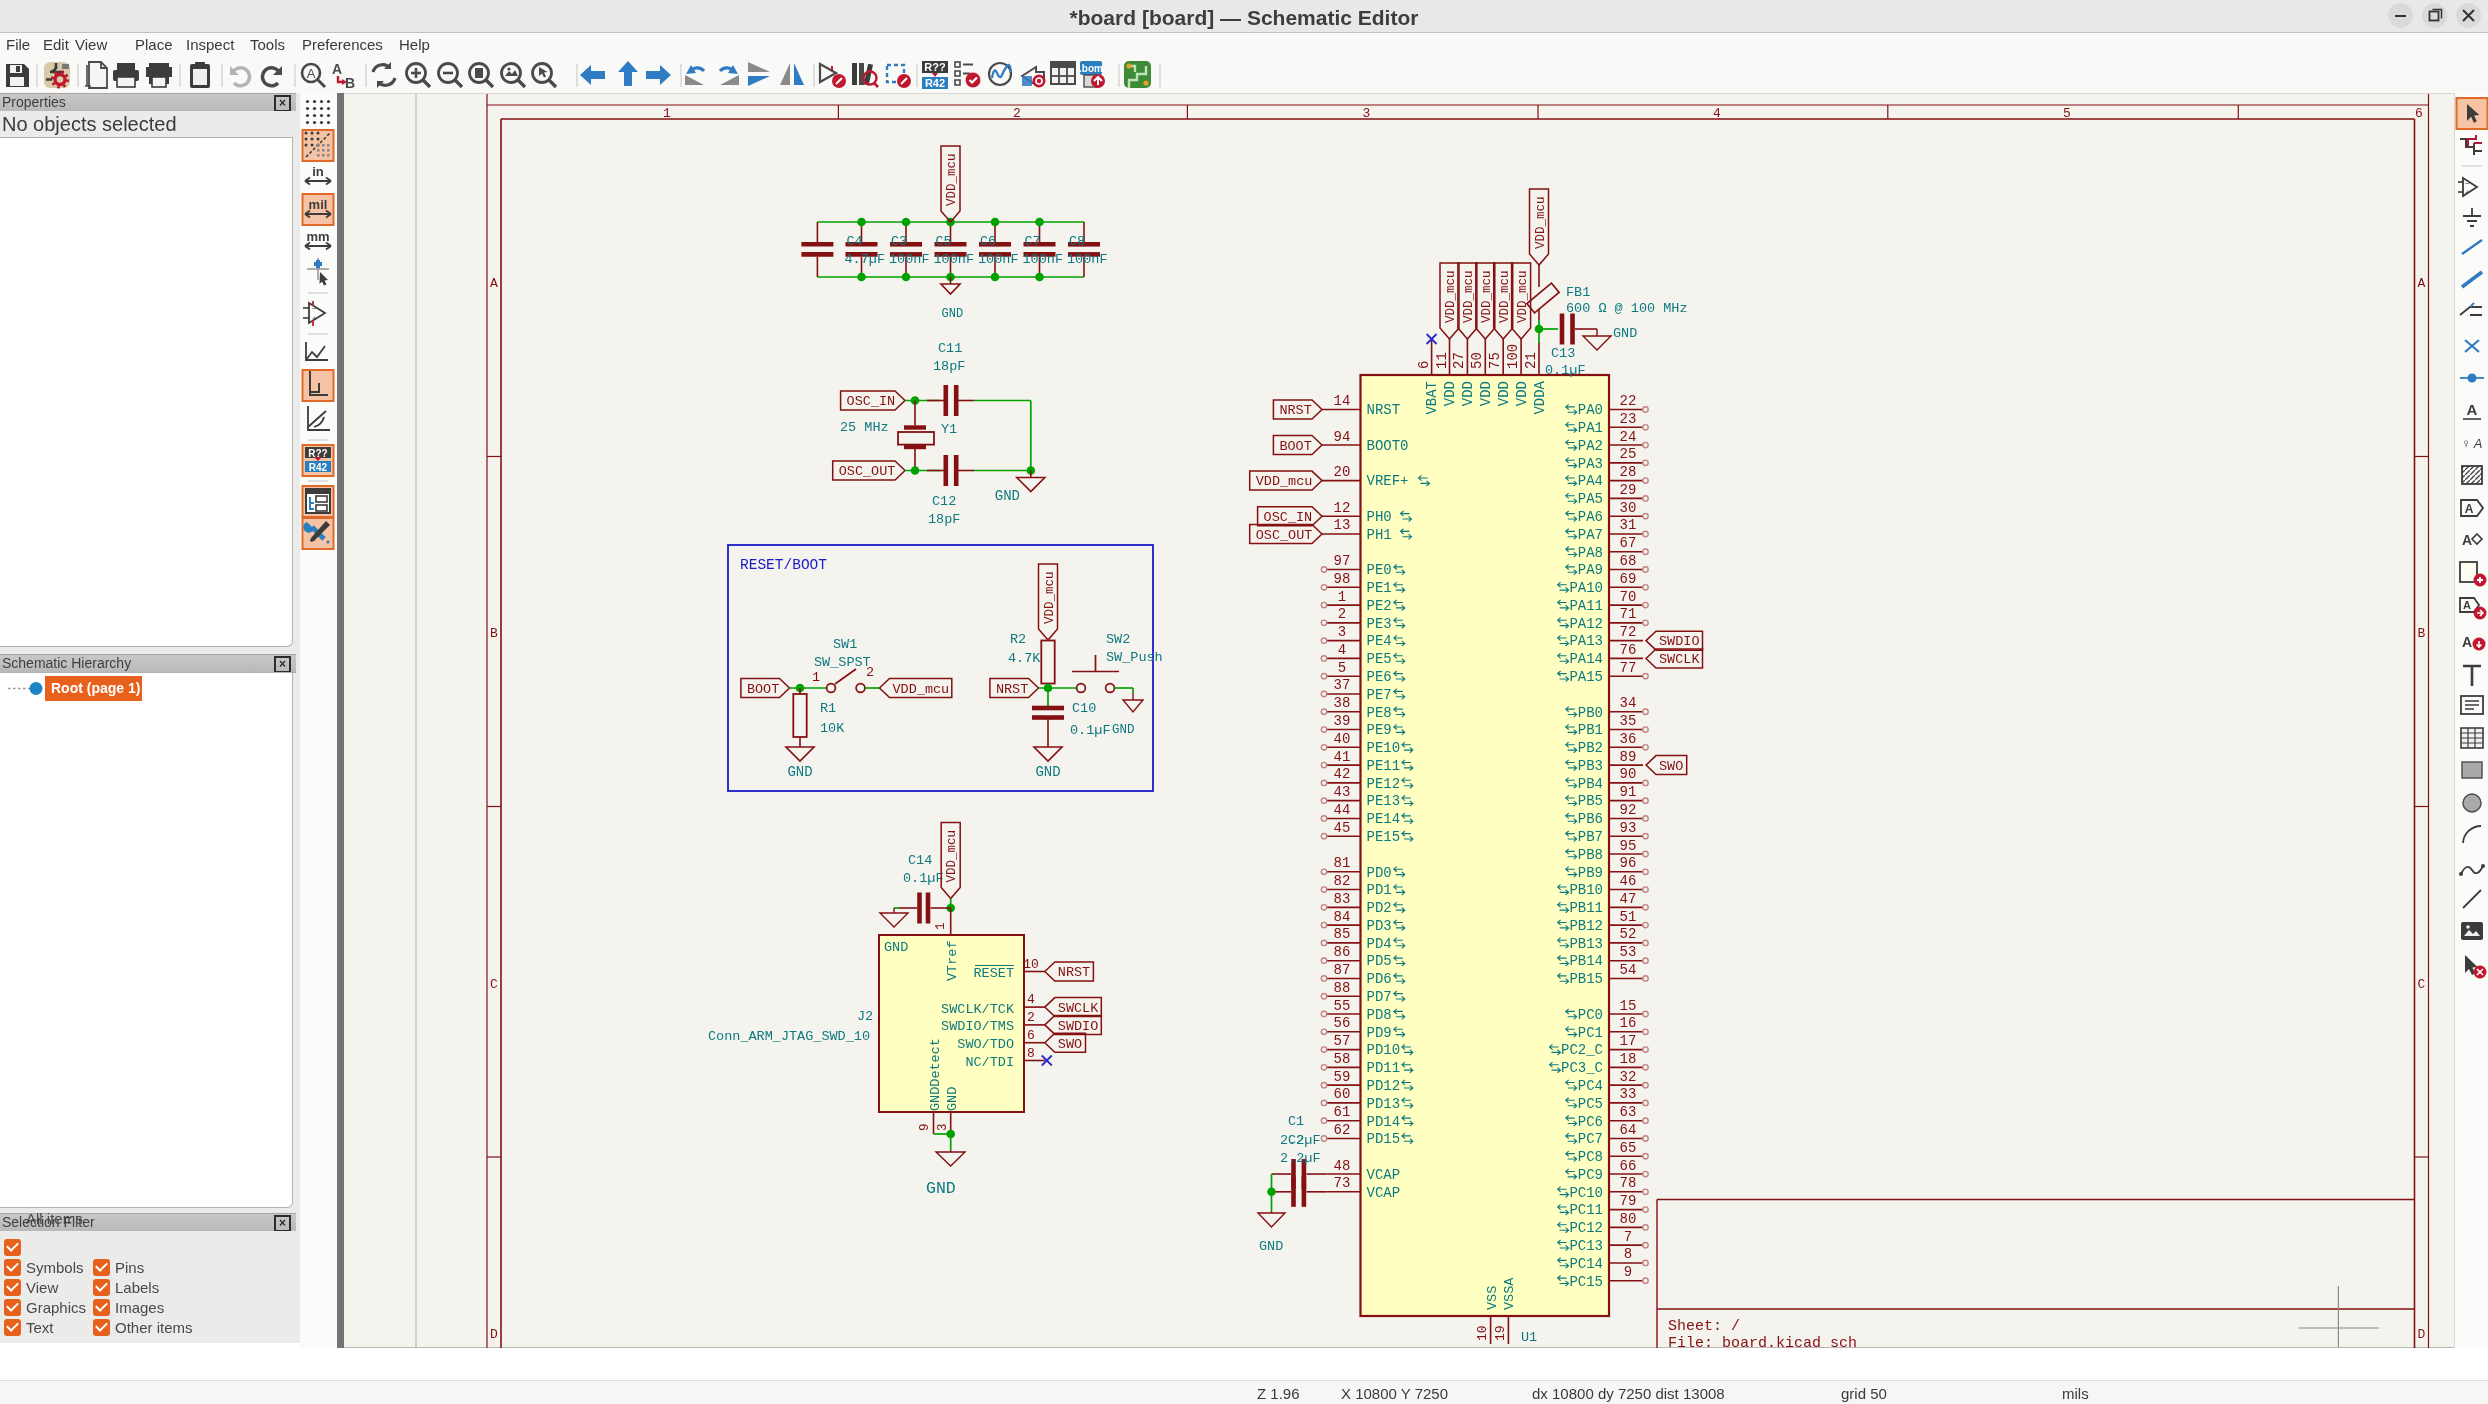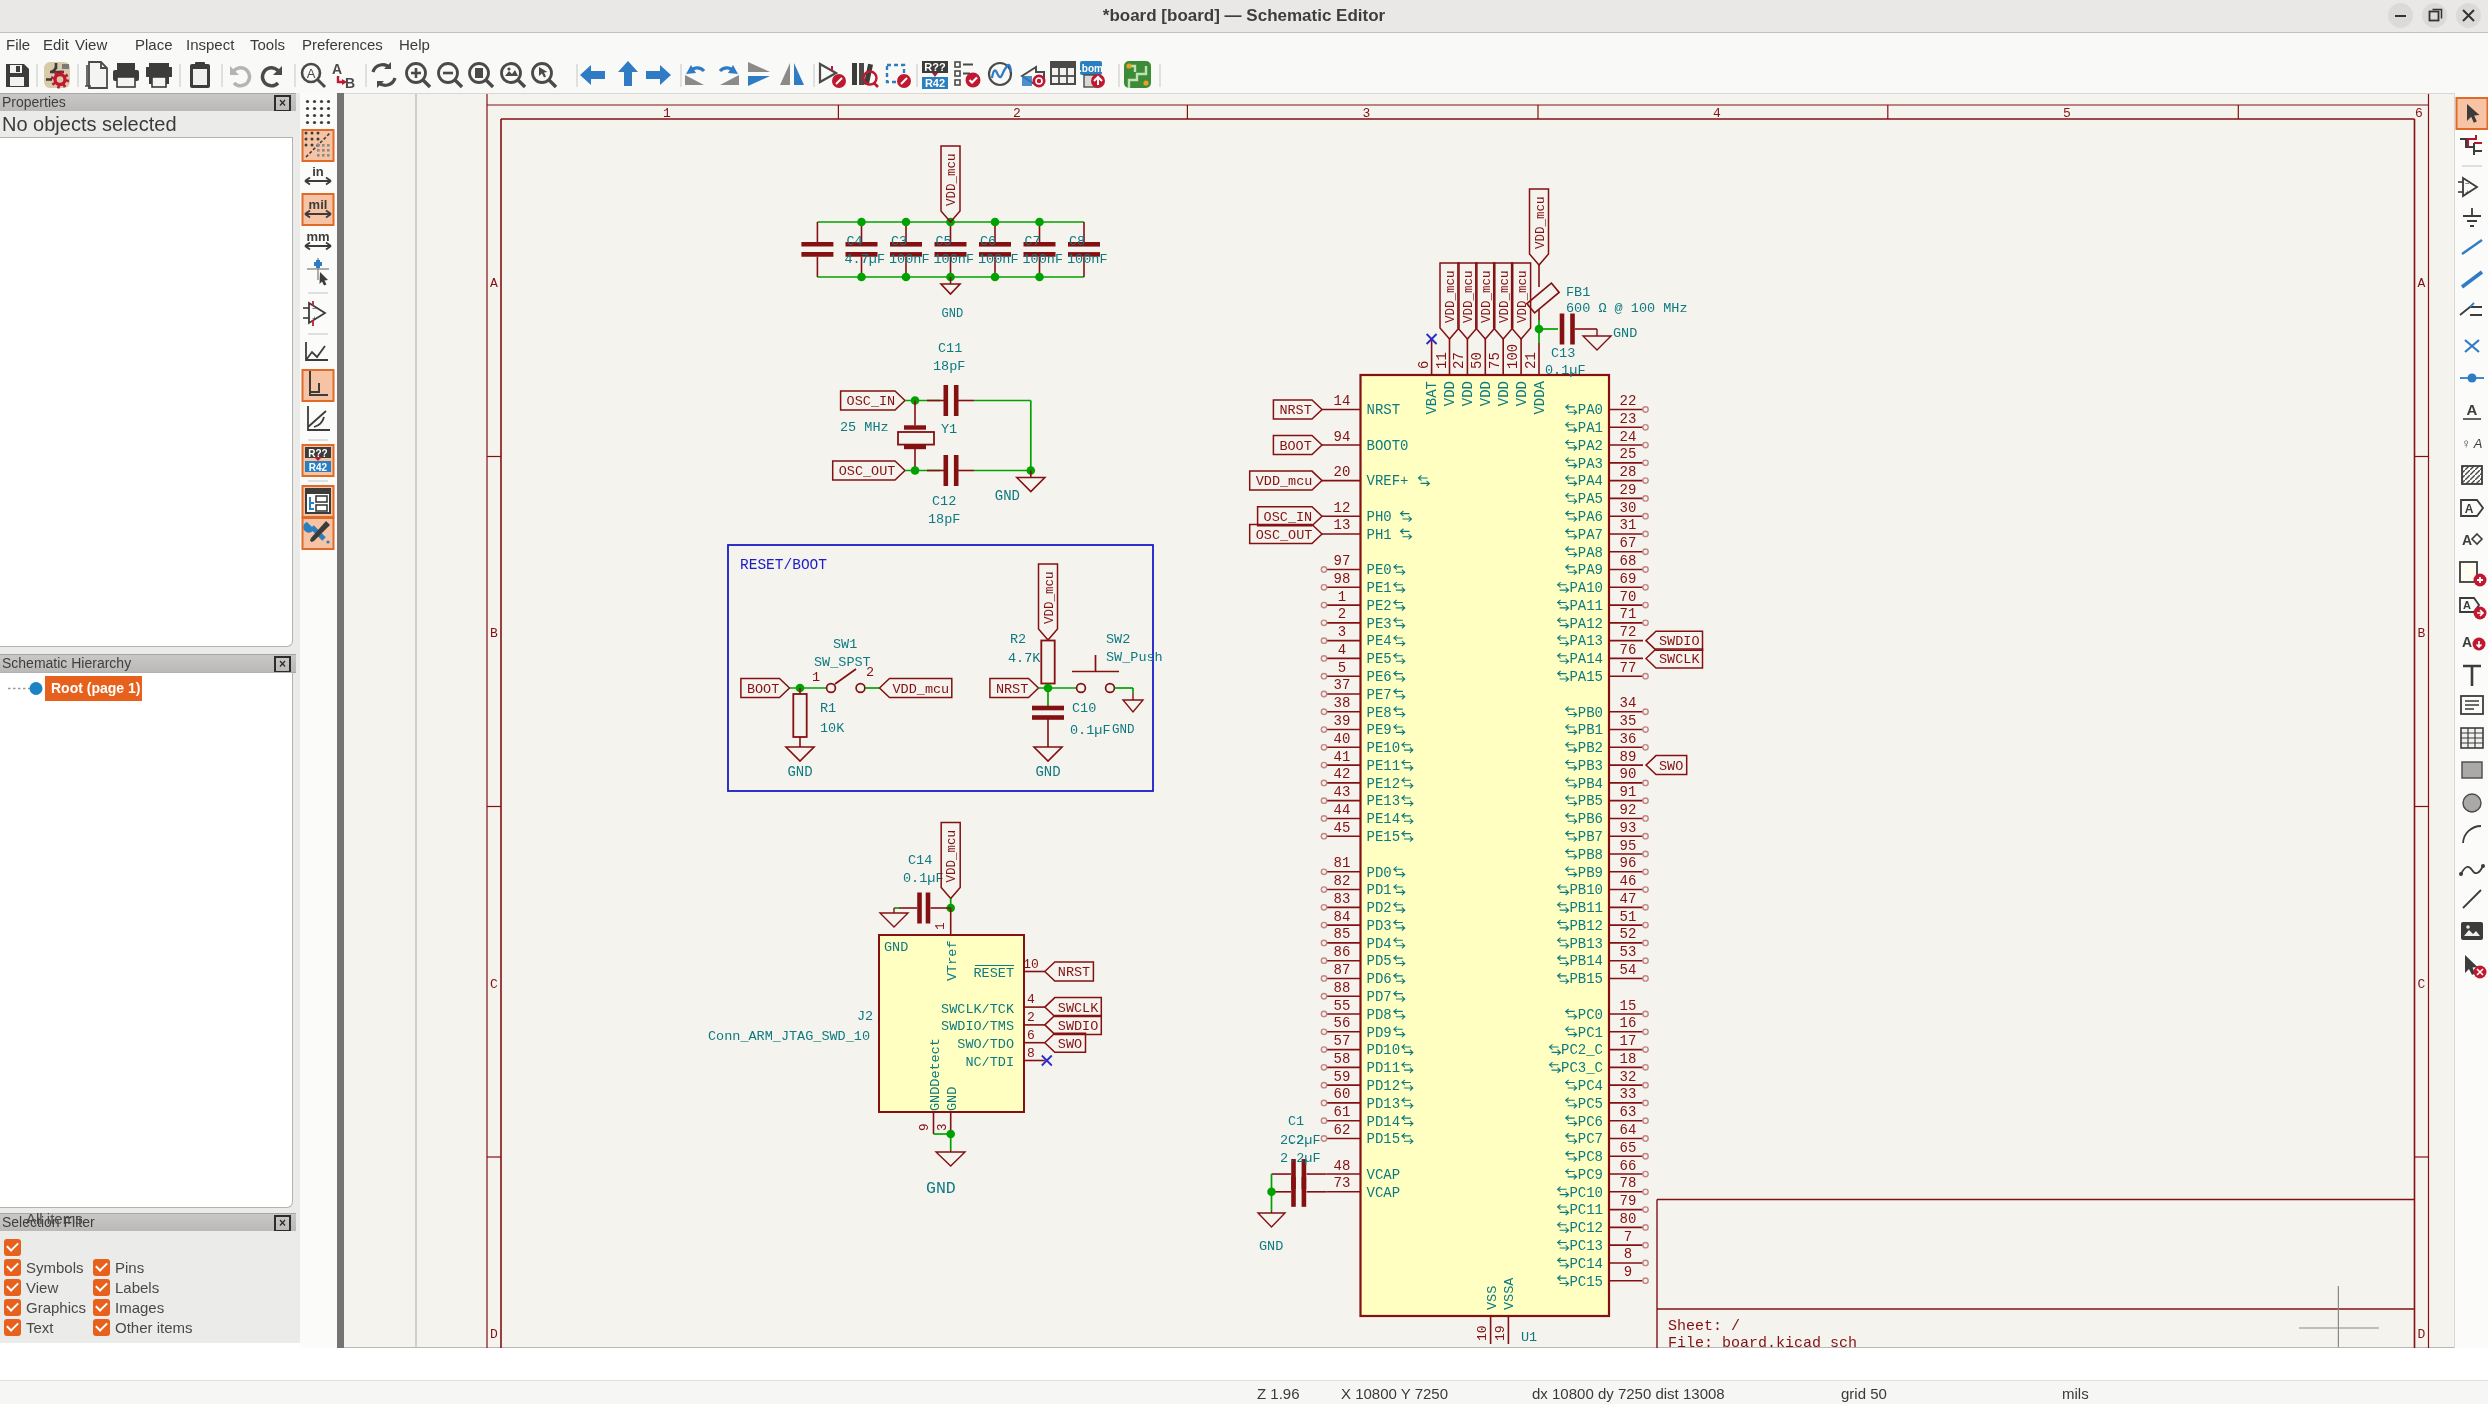--- a/index.html
+++ b/index.html
@@ -1,17 +1,17 @@
 <!DOCTYPE html>
 <html><head>
 <meta charset="utf-8">
 <style>
 html,body{margin:0;padding:0;width:2488px;height:1404px;overflow:hidden;background:#ffffff;font-family:"Liberation Sans",sans-serif;}
 #titlebar{position:absolute;left:0;top:0;width:2488px;height:32px;background:#e9e8e7;border-bottom:1px solid #c2c1c0;}
-#titlebar .t{position:absolute;left:0;right:0;top:6px;text-align:center;font-size:17px;font-weight:bold;color:#3e3d3c;}
+#titlebar .t{position:absolute;left:0;right:0;top:6px;text-align:center;font-size:21px;font-weight:bold;color:#3e3d3c;}
 .winbtn{position:absolute;top:3px;width:25px;height:25px;border-radius:13px;background:#dbdad9;}
 #menubar{position:absolute;left:0;top:33px;width:2488px;height:25px;background:#f9f9f8;padding-left:8px;}
 .mi{position:absolute;top:3px;font-size:15px;color:#3a3a3a;}
 #toolbar{position:absolute;left:0;top:58px;width:2488px;height:35px;background:#f9f9f8;border-bottom:1px solid #d8d7d6;}
 .panelhdr{position:absolute;left:0;width:296px;height:17px;background:linear-gradient(#c9c8c7,#bab9b8);border-top:1px solid #a8a7a6;border-bottom:1px solid #a8a7a6;color:#3f3e3d;font-size:14px;}
 .panelhdr span{position:absolute;left:2px;top:0px;}
 .phx{position:absolute;right:5px;top:1px;width:13px;height:13px;border:2px solid #2c2c2c;color:#2c2c2c;font-size:12px;font-weight:bold;text-align:center;line-height:13px;}
 .whitebox{position:absolute;left:0;background:#ffffff;border:1px solid #b3b2b1;border-left:none;border-radius:0 0 6px 0;}
 #leftbg{position:absolute;left:0;top:93px;width:300px;height:1287px;background:#ebebea;}
 #lefttools{position:absolute;left:300px;top:93px;width:37px;height:1287px;background:#fbfbfa;border-right:7px solid #737373;}

